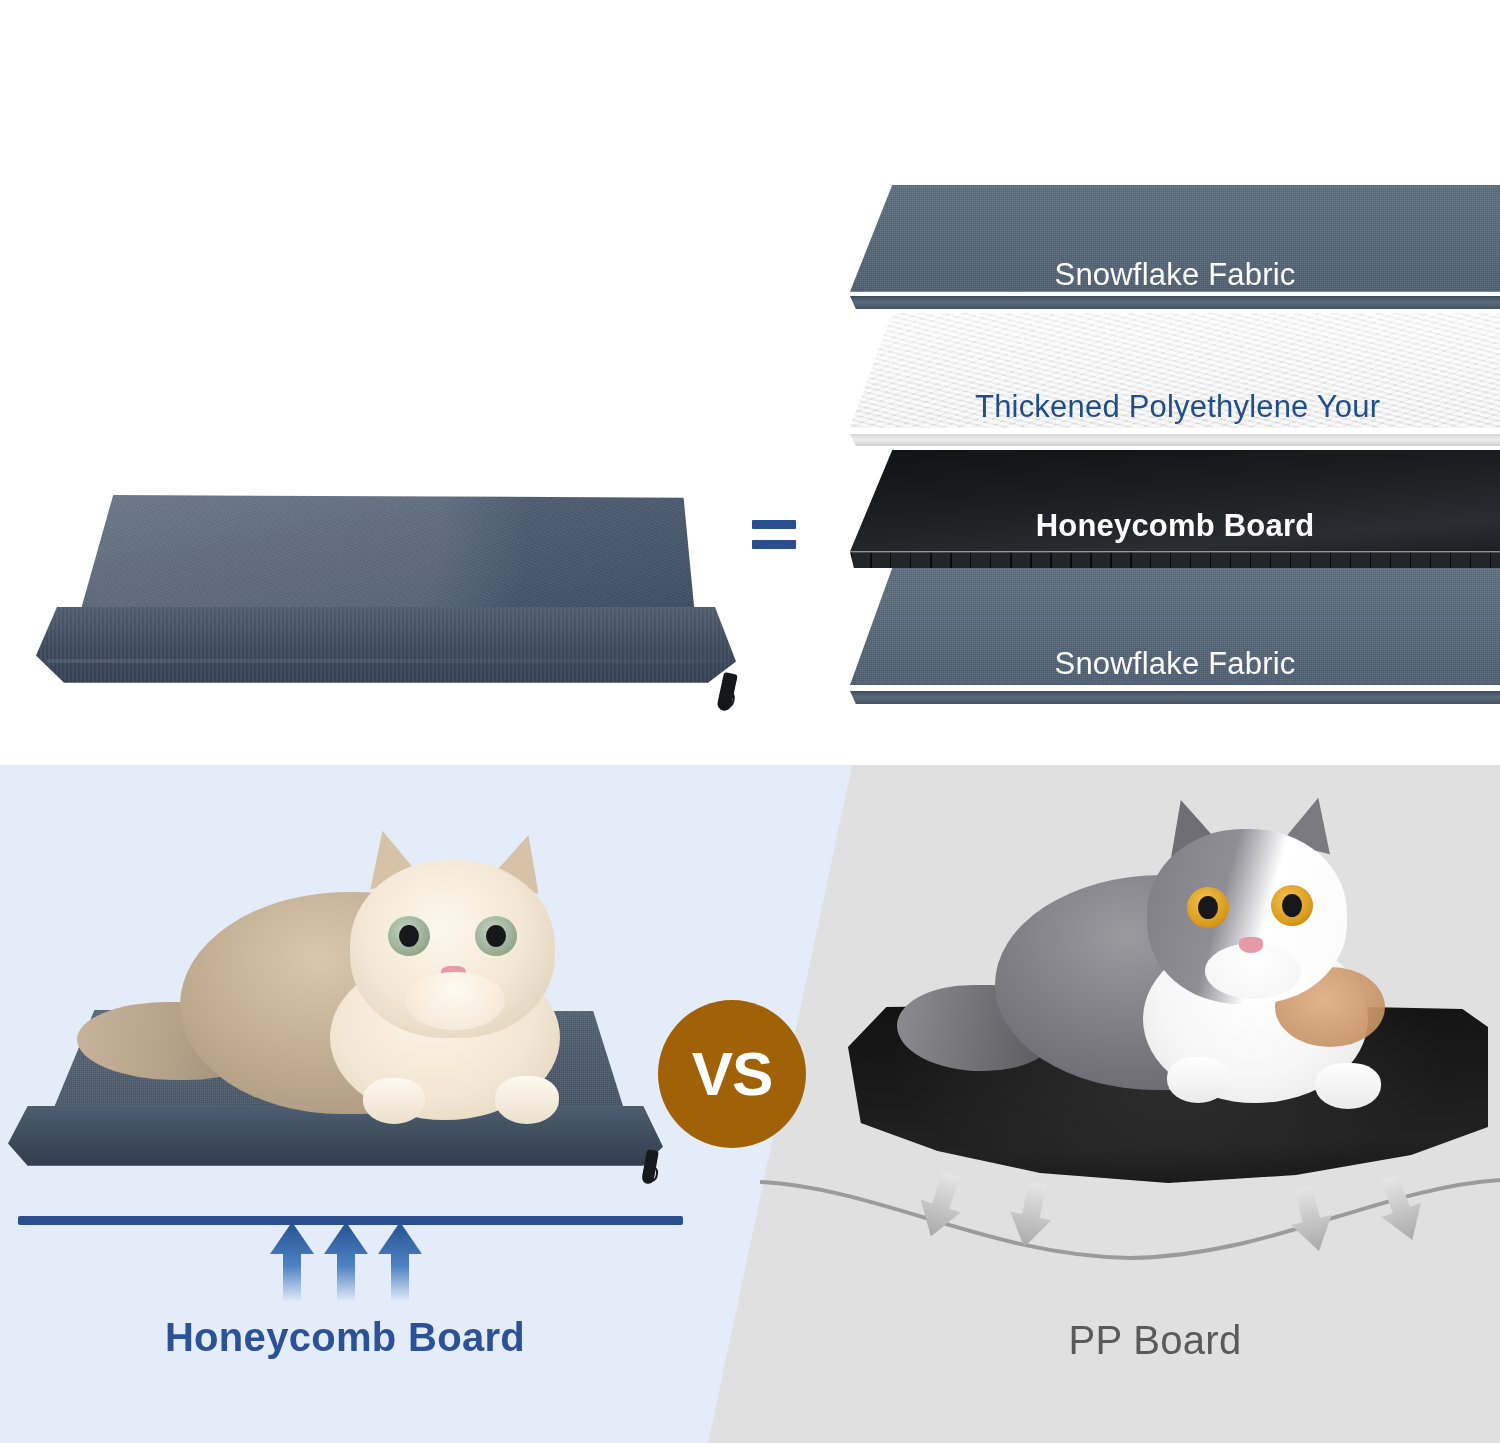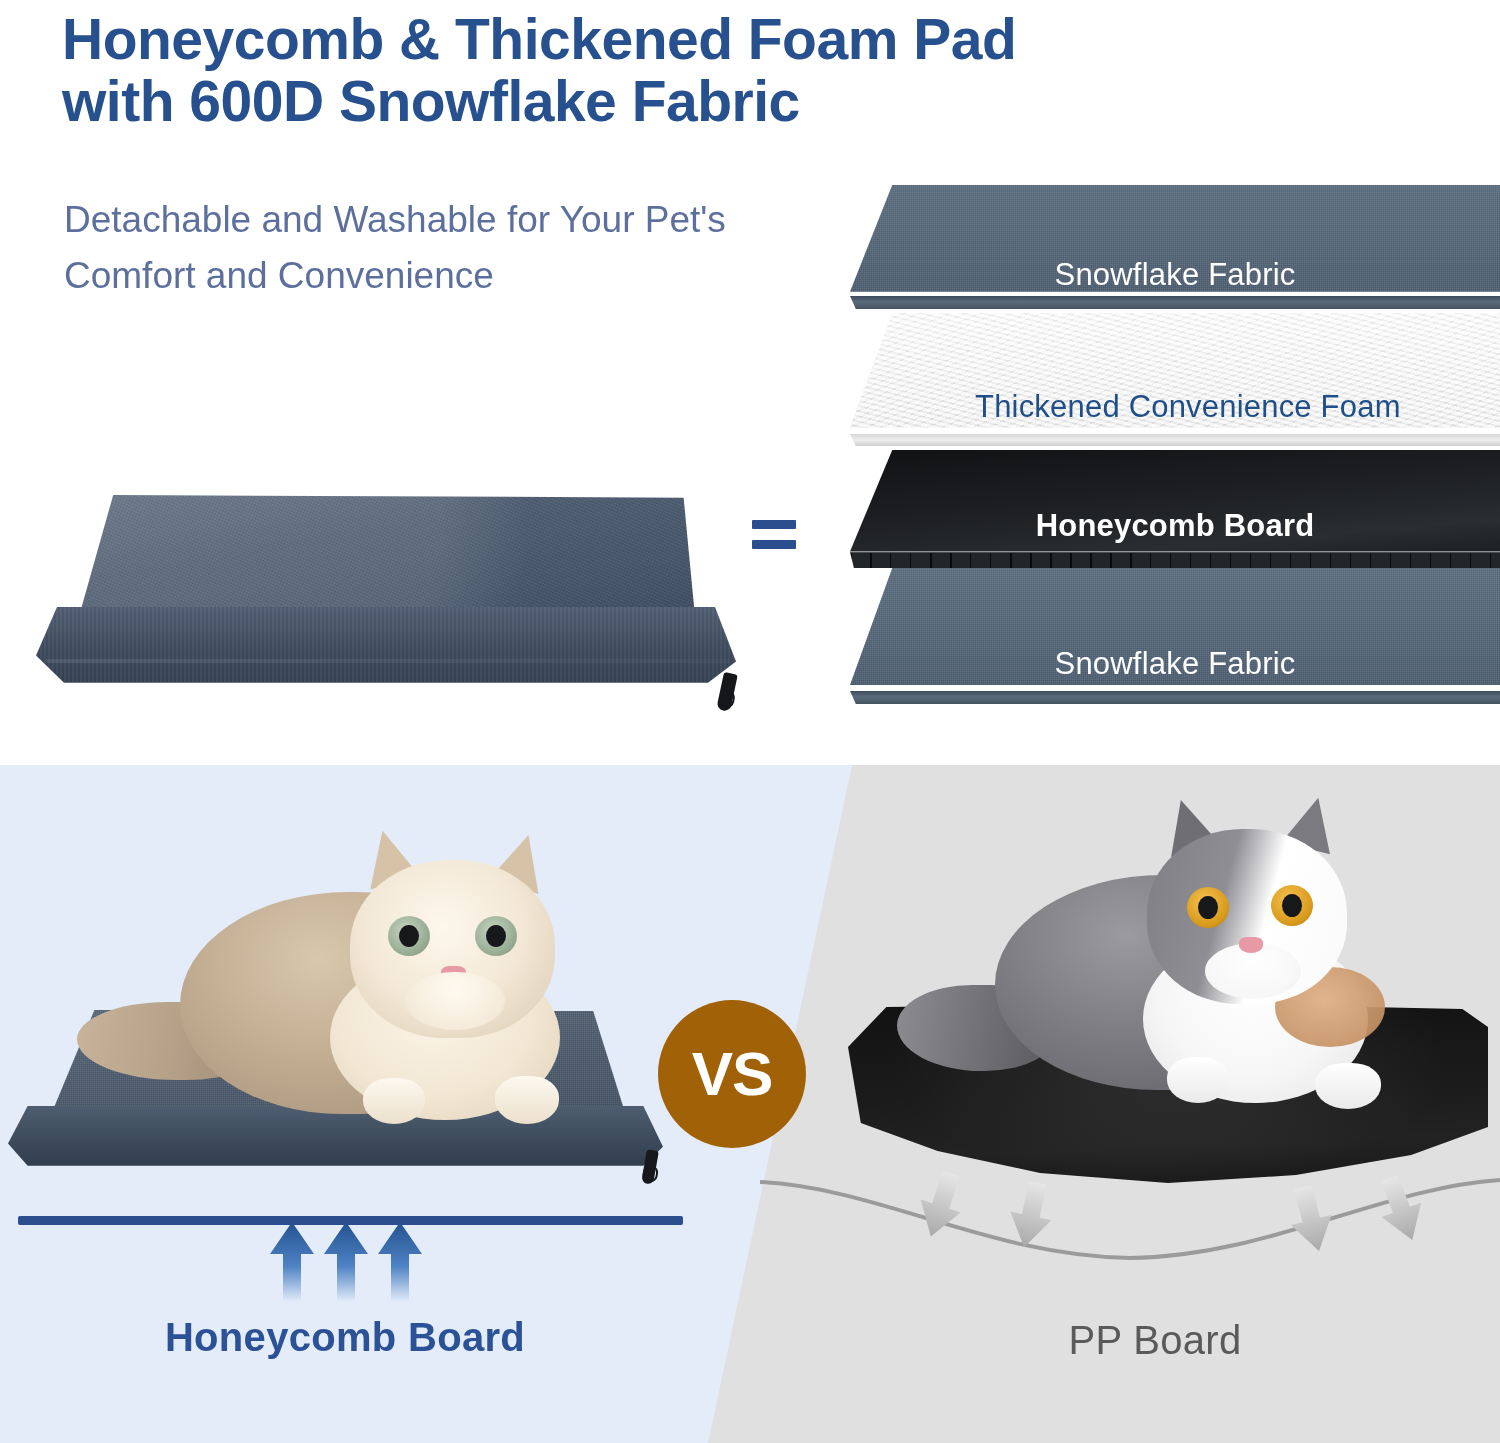--- a/index.html
+++ b/index.html
@@ -248,24 +248,20 @@
   .cat-pupil{ position:absolute; border-radius:50%; background:#17181b; }
   .cat-nose{ position:absolute; background:#e79aa6; border-radius:40% 40% 60% 60%; }
   .cat-paw{ position:absolute; border-radius:44% 44% 50% 50%; }
   .cat-tail{ position:absolute; border-radius:50%; }
 </style>
 </head>
 <body>
 
 <div id="top-section">
 
-  <div id="page-title">Honeycomb &amp; Thickened Foam Pad
-with 600D Snowflake Fabric</div>
-  <div id="page-subtitle">Detachable and Washable for Your Pet's
-Comfort and Convenience</div>
 
   <div id="assembled-pad">
     <div class="pad-top"></div>
     <div class="pad-side"></div>
     <div class="pad-seam"></div>
     <div class="pad-zipper"></div>
   </div>
 
   <div id="equals-sign">
     <span></span>
@@ -276,21 +272,21 @@
 
     <div class="layer" style="top:0px; height:124px;">
       <div class="layer-face fabric"></div>
       <div class="fabric-edge"></div>
       <div class="layer-label" style="top:72px; color:#FFFFFF;">Snowflake Fabric</div>
     </div>
 
     <div class="layer" style="top:128px; height:133px;">
       <div class="layer-face foam"></div>
       <div class="foam-edge"></div>
-      <div class="layer-label" style="top:76px; color:#1F4E88; text-align:left; padding-left:125px; white-space:nowrap;">Thickened Convenience Foam</div>
+      <div class="layer-label" style="top:76px; color:#1F4E88; text-align:left; padding-left:125px; white-space:nowrap;">Thickened Polyethylene Your</div>
     </div>
 
     <div class="layer" style="top:265px; height:118px;">
       <div class="layer-face honey"></div>
       <div class="honey-flutes"></div>
       <div class="layer-label" style="top:58px; color:#FFFFFF; font-weight:bold;">Honeycomb Board</div>
     </div>
 
     <div class="layer" style="top:383px; height:136px;">
       <div class="layer-face fabric"></div>

